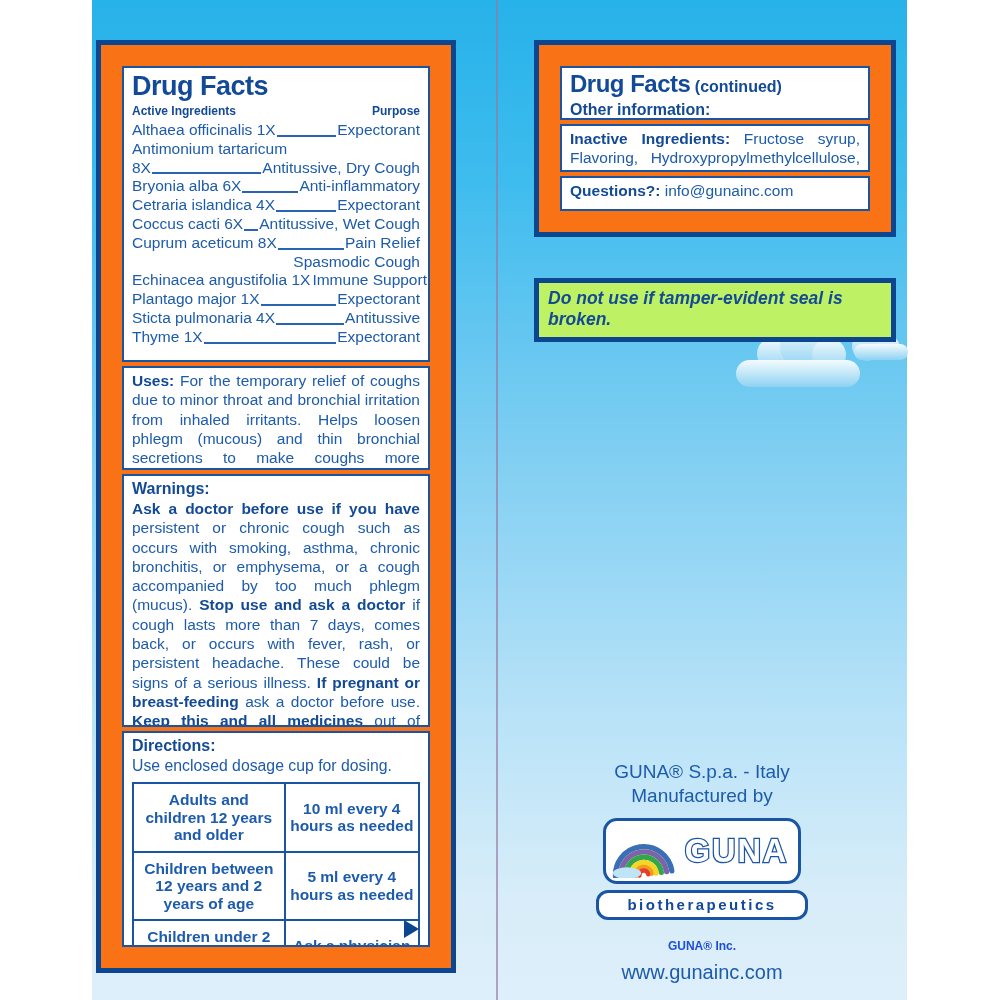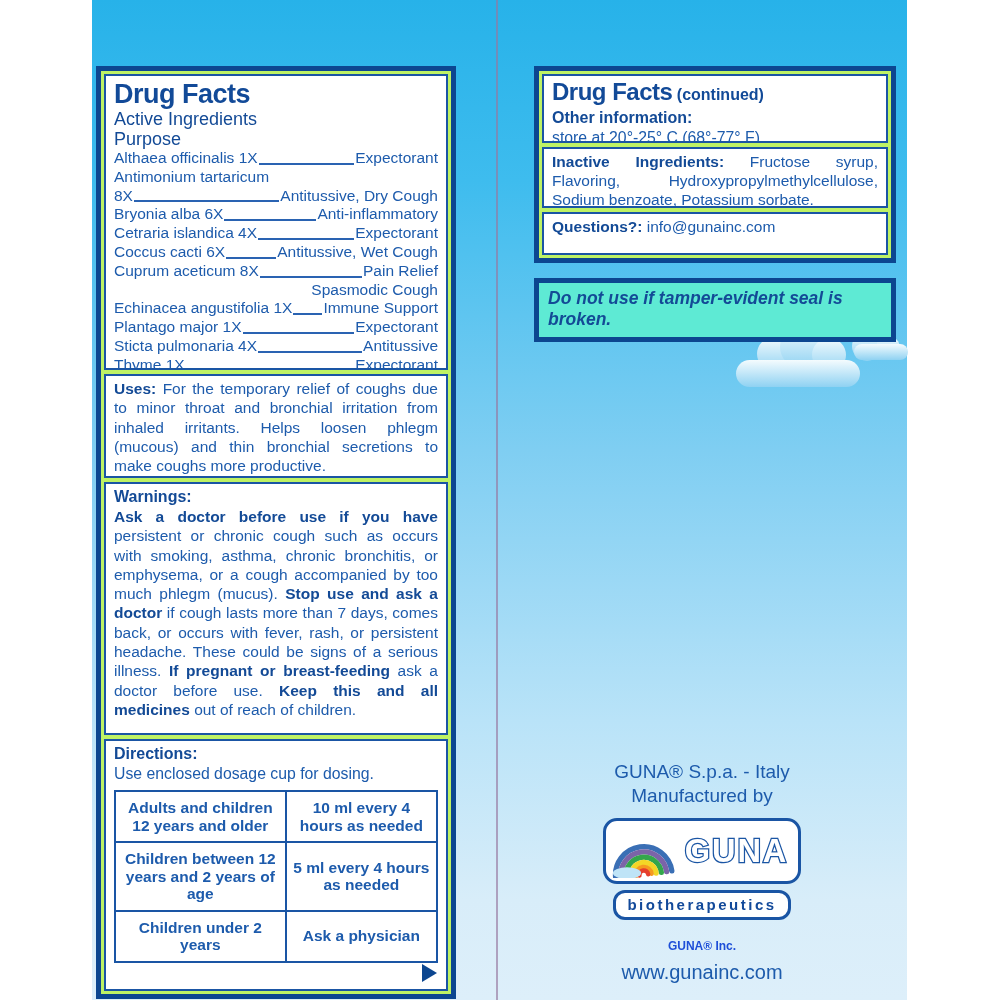--- a/index.html
+++ b/index.html
@@ -1,32 +1,32 @@
 <!DOCTYPE html>
 <html><head>
 <meta charset="utf-8">
 <style>
   html,body{margin:0;padding:0;background:#ffffff;font-family:"Liberation Sans",sans-serif;}
   .page{position:relative;width:1000px;height:1000px;background:#ffffff;overflow:hidden;}
   .label-bg{position:absolute;left:92px;top:0;width:815px;height:1000px;
     background:linear-gradient(180deg,#27b2e9 0%,#3ebcee 18%,#7fcef2 45%,#b9e3f8 72%,#d8edf9 90%,#ddeffa 100%);}
   .fold-line{position:absolute;left:496px;top:0;width:2px;height:1000px;background:rgba(150,120,160,0.65);}
-  .outer-box{position:absolute;box-sizing:border-box;border:5px solid #0c4690;background:#bef264;
-    padding:3px;display:flex;flex-direction:column;margin-top:26px;}
+  .outer-box{position:absolute;box-sizing:border-box;border:5px solid #0c4690;background:#f97316;
+    padding:21px;display:flex;flex-direction:column;}
   .sec{box-sizing:border-box;border:2px solid #1a55a4;background:#ffffff;color:#1d5bac;
     padding:3px 8px 4px 8px;margin-bottom:4px;overflow:hidden;position:relative;}
   .sec:last-child{margin-bottom:0;}
   
   .lp{left:96px;top:40px;width:360px;height:933px;}
   .sec-active{height:296px;}
   .sec-uses{height:104px;}
   .sec-warn{height:253px;}
   .sec-dir{flex:1;}
   .df-title{font-size:27px;font-weight:bold;color:#124a98;letter-spacing:-0.5px;line-height:30px;}
-  .ai-head{display:flex;justify-content:space-between;font-weight:normal;color:#134a96;font-size:18px;line-height:20px;flex-direction:column;}
+  .ai-head{display:flex;justify-content:space-between;font-weight:bold;color:#134a96;font-size:12px;line-height:20px;}
   .irow{display:flex;font-size:15.5px;line-height:18.8px;white-space:nowrap;}
   .irow .fill{flex:1;border-bottom:2px solid #2a63b2;margin:0 1px 3px 1px;}
   .irow.ralign{justify-content:flex-end;}
   .para{font-size:15.5px;line-height:19.3px;text-align:justify;color:#1d5bac;}
   .para .b{font-weight:bold;color:#134a96;}
   .sec-label{font-weight:bold;color:#134a96;font-size:16px;line-height:20px;}
   .dir-intro{font-size:15.8px;line-height:20px;color:#1d5bac;}
   table.dose{width:100%;border-collapse:collapse;margin-top:6px;}
   table.dose td{border:2px solid #1a55a4;text-align:center;font-size:15.5px;line-height:17.5px;
     color:#1d5bac;padding:7px 4px;font-weight:bold;}
@@ -35,30 +35,30 @@
     border-left:15px solid #0c4690;border-top:9px solid transparent;border-bottom:9px solid transparent;}
   
   .rp{left:534px;top:40px;width:362px;height:197px;}
   .sec-rp1{height:76px;}
   .sec-rp2{height:68px;}
   .sec-rp3{height:47px;}
   .df-title2{font-size:24px;font-weight:bold;color:#124a98;letter-spacing:-0.5px;line-height:26px;}
   .df-cont{font-size:16px;font-weight:bold;letter-spacing:0;}
   .oi-text{font-size:15.8px;line-height:19px;color:#1d5bac;}
   .tamper-box{position:absolute;left:534px;top:278px;width:362px;height:64px;box-sizing:border-box;
-    border:5px solid #0c4690;background:#5eead4;padding:5px 9px;}
+    border:5px solid #0c4690;background:#bef264;padding:5px 9px;}
   .tamper-text{font-size:17.5px;line-height:21px;font-weight:bold;font-style:italic;color:#134a96;}
   
   .clouds{position:absolute;left:716px;top:320px;}
   
   .footer{position:absolute;left:497px;top:760px;width:410px;text-align:center;color:#1d5bac;}
   .mfg-line{font-size:19px;line-height:24px;}
   .logo-box{width:198px;height:66px;margin:10px auto 0 auto;box-sizing:border-box;background:#ffffff;
     border:3px solid #1a55a4;border-radius:14px;display:flex;align-items:center;justify-content:flex-start;padding:20px 6px;}
-  .bio-pill{width:178px;height:30px;margin:6px auto 0 auto;box-sizing:border-box;background:#ffffff;
+  .bio-pill{width:212px;height:30px;margin:6px auto 0 auto;box-sizing:border-box;background:#ffffff;
     border:3px solid #1a55a4;border-radius:12px;font-weight:bold;font-size:15px;letter-spacing:2.5px;
     color:#12499a;line-height:24px;}
   .co-name{font-size:12px;font-weight:bold;color:#1d4ed8;margin-top:13px;line-height:26px;}
   .co-line{font-size:20px;line-height:27px;}
 </style>
 </head>
 <body>
 
 <div class="page">
   <div class="label-bg"></div>

